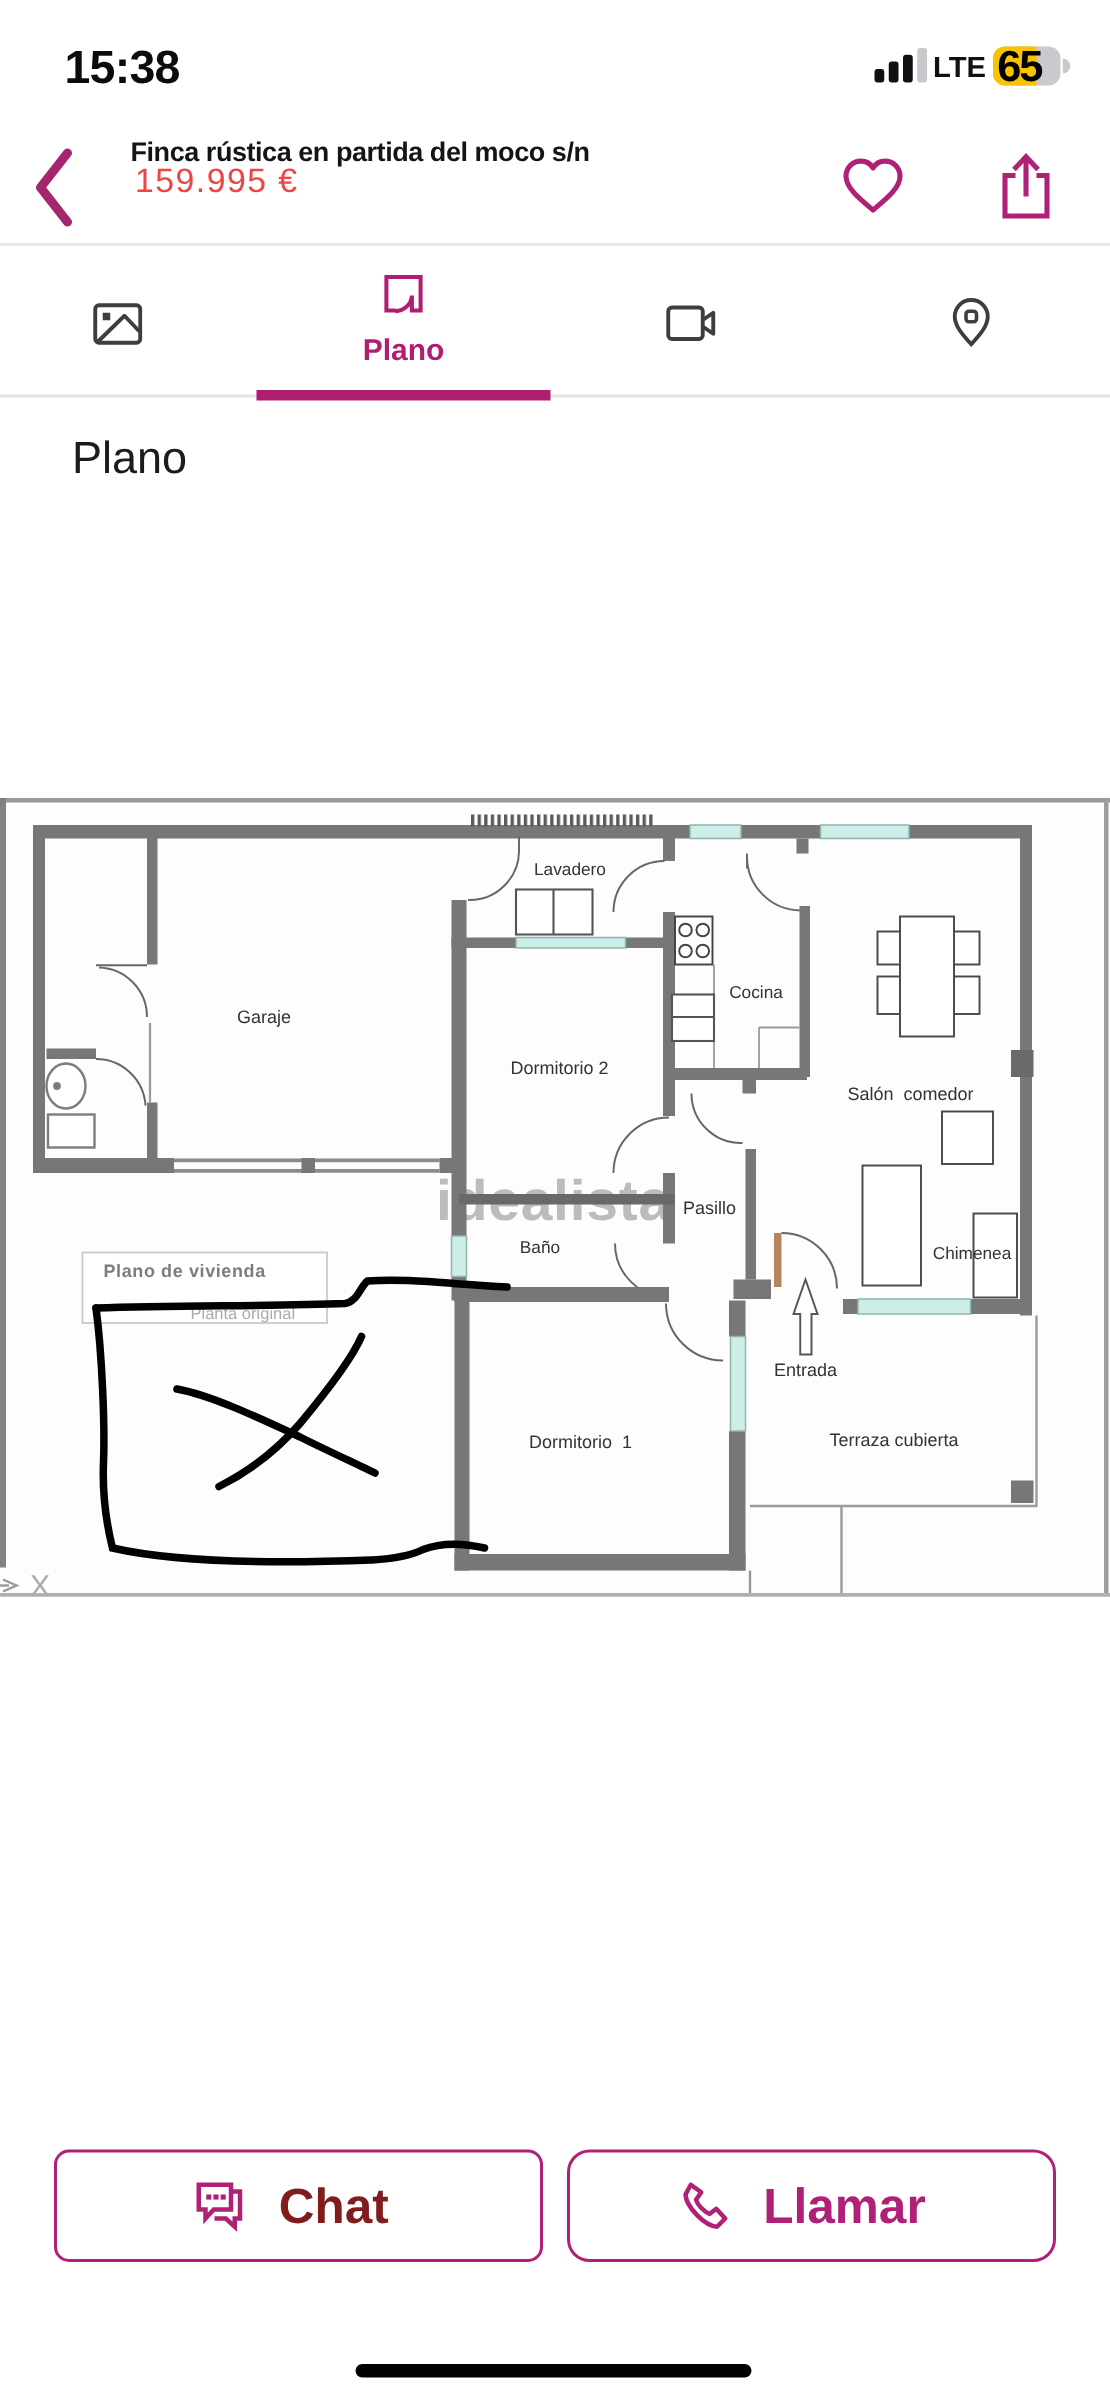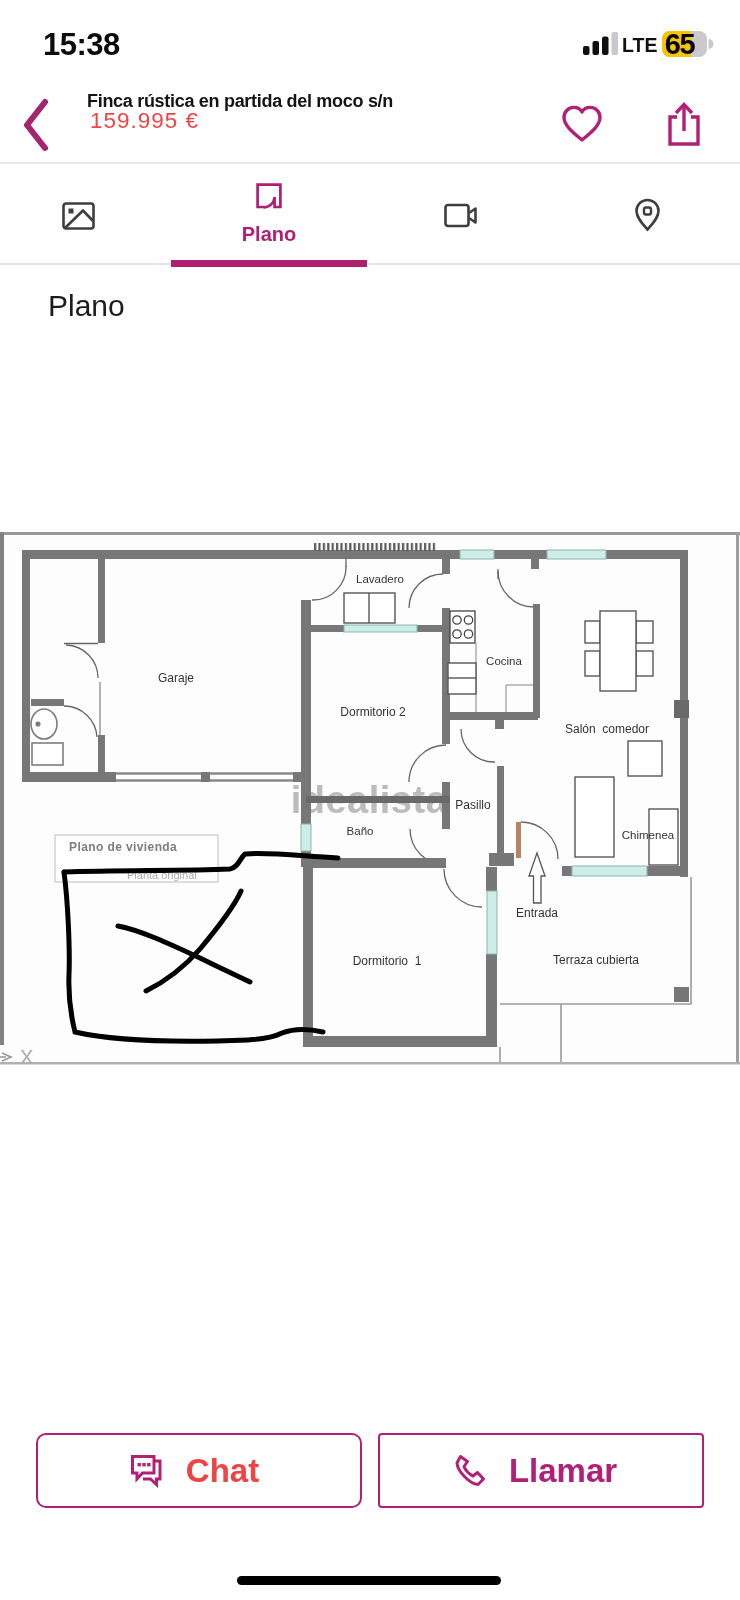--- a/index.html
+++ b/index.html
@@ -320,24 +320,24 @@
     <g fill="none" stroke="#b02077" stroke-width="3">
       <path d="M24.5 8 H 31 V 26 H 27.5 V 31.5 L 21.5 26 H 14"></path>
     </g>
     <path d="M3.5 3.5 H 25 V 20 H 13.5 L 8 26 V 20 H 3.5 Z" fill="#fff" stroke="#b02077" stroke-width="3"></path>
     <g fill="#b02077">
       <rect x="8.5" y="10" width="3.4" height="3.4"></rect>
       <rect x="13.3" y="10" width="3.4" height="3.4"></rect>
       <rect x="18.1" y="10" width="3.4" height="3.4"></rect>
     </g>
   </svg>
-  <span style="font-size:33px;font-weight:700;color:#ef4444;transform:translateX(-5px);">Chat</span>
+  <span style="font-size:33px;font-weight:700;color:#7f1d1d;transform:translateX(-5px);">Chat</span>
 </div>
 
-<div class="abs" style="left:378px;top:1433px;width:322px;height:71px;border:2.5px solid #b02077;border-radius:4px;display:flex;align-items:center;justify-content:center;">
+<div class="abs" style="left:378px;top:1433px;width:322px;height:71px;border:2.5px solid #b02077;border-radius:15px;display:flex;align-items:center;justify-content:center;">
 
   <svg width="36" height="36" viewBox="0 0 36 36" style="margin-right:20px;transform:translateX(-6px);">
     <path d="M7.5 3.5 L 14.5 8.5 L 11 13.5 C 12 17 16.5 21.5 20 23 L 24.5 19.5 L 30.5 26 L 25 31.5 C 17 31 4.5 18.5 4 10 Z" fill="none" stroke="#b02077" stroke-width="3" stroke-linejoin="round"></path>
   </svg>
   <span style="font-size:33px;font-weight:700;color:#b02077;transform:translateX(-6px);">Llamar</span>
 </div>
 
 <div class="abs" style="left:237px;top:1576px;width:264px;height:9px;border-radius:5px;background:#000;"></div>
 
 </body></html>

